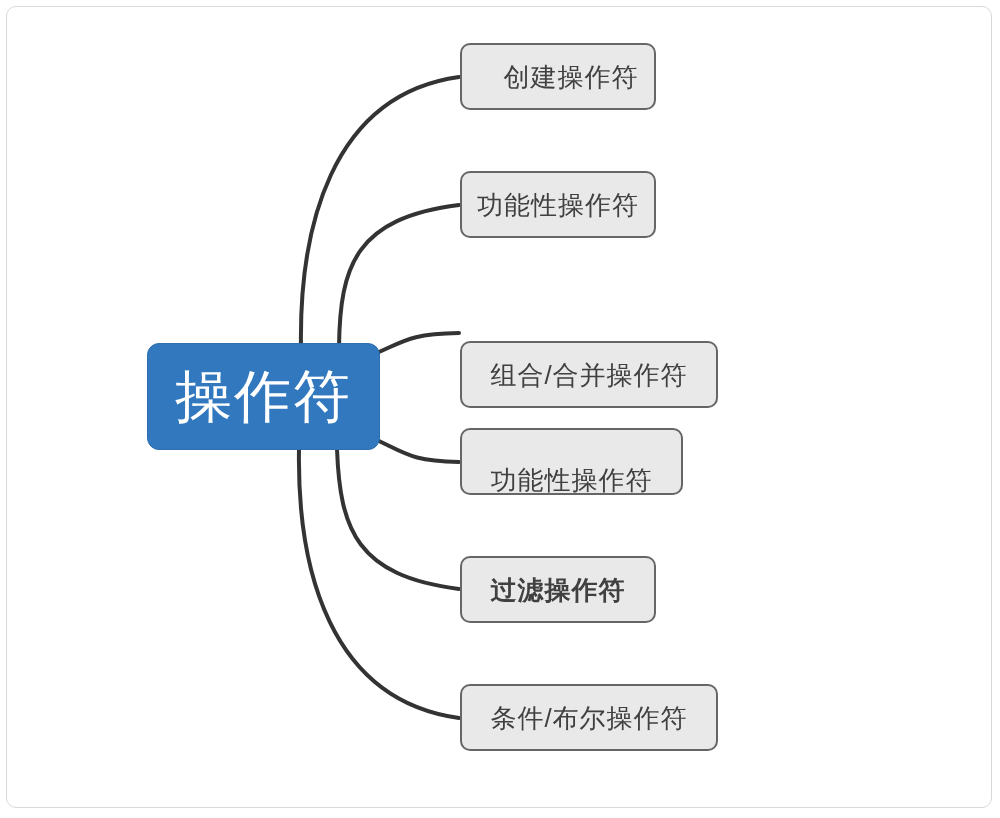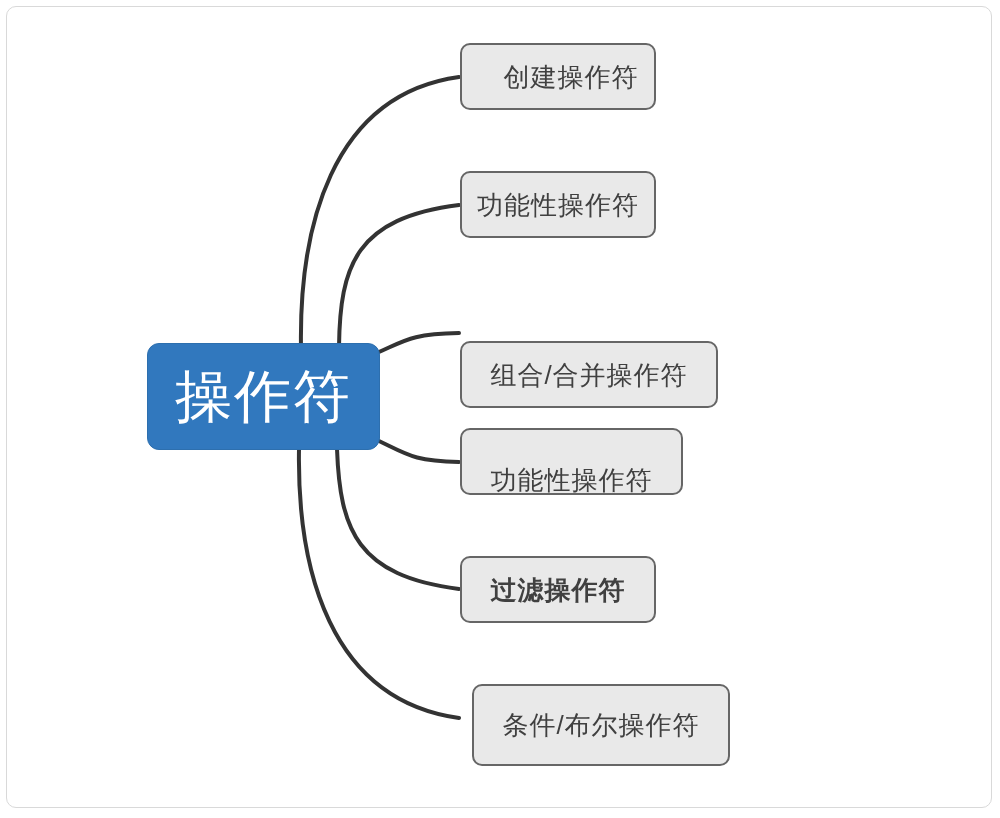--- a/index.html
+++ b/index.html
@@ -100,18 +100,18 @@
       </div>
       <div class="node node-child" style="left: 460px; top: 300px; width: 258px; height: 67px; margin-top: 41px;">
         <span class="node-label">组合/合并操作符</span>
       </div>
       <div class="node node-child" style="left: 460px; top: 428px; width: 223px; height: 67px; align-items: flex-end;">
         <span class="node-label">功能性操作符</span>
       </div>
       <div class="node node-child" style="left: 460px; top: 556px; width: 196px; height: 67px; font-weight: bold;">
         <span class="node-label">过滤操作符</span>
       </div>
-      <div class="node node-child" style="left: 472px; top: 684px; width: 258px; height: 82px;">
+      <div class="node node-child" style="left: 460px; top: 684px; width: 258px; height: 67px;">
         <span class="node-label">条件/布尔操作符</span>
       </div>
     </div>
 
 </div>
 
 </body></html>

